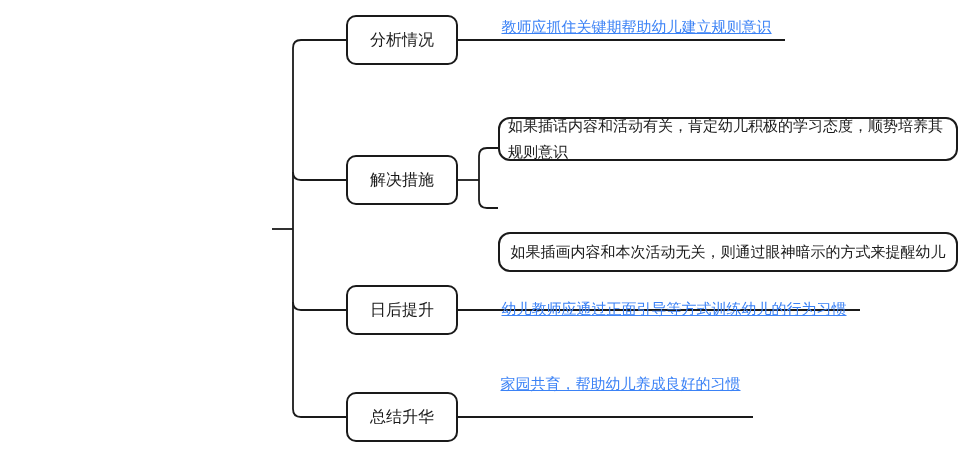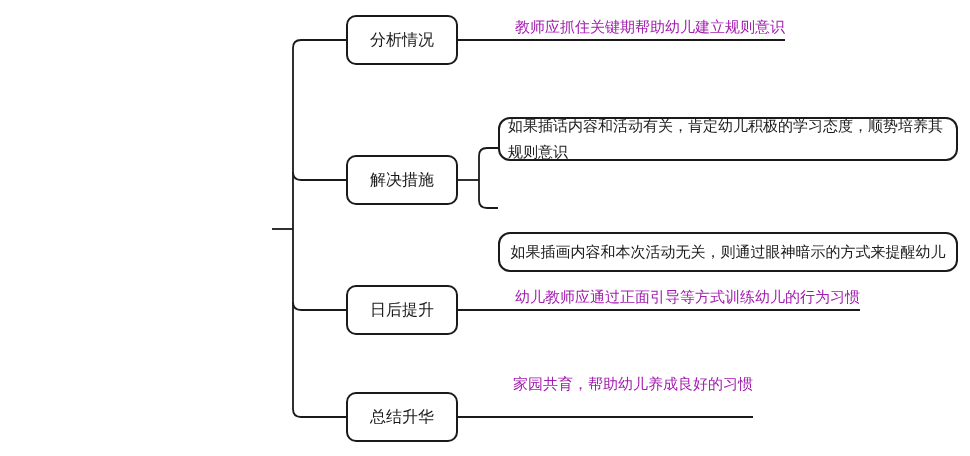--- a/index.html
+++ b/index.html
@@ -64,26 +64,27 @@
     padding: 0 8px;
   }
   .node-sub.s1 { top: 117px; height: 44px; }
   .node-sub.s2 { top: 188px; height: 40px; margin-top: 44px; }
   .line-label {
     position: absolute;
     left: 488px;
     height: 23px;
     font-size: 15px;
     line-height: 23px;
-    text-align: right;
-    color: #a21caf;
+    text-align: center;
+    color: #3b82f6;
     white-space: nowrap;
+    text-decoration: underline;
   }
   .line-label.n1 { top: 15px;  width: 297px; }
-  .line-label.n3 { top: 285px; width: 372px; }
+  .line-label.n3 { top: 297px; width: 372px; }
   .line-label.n4 { top: 372px; width: 265px; }
 </style>
 </head>
 <body>
 
 <div class="canvas">
 
   <svg class="edges" viewBox="0 0 970 456" xmlns="http://www.w3.org/2000/svg">
 
     <path d="M272,229 H293"></path>

